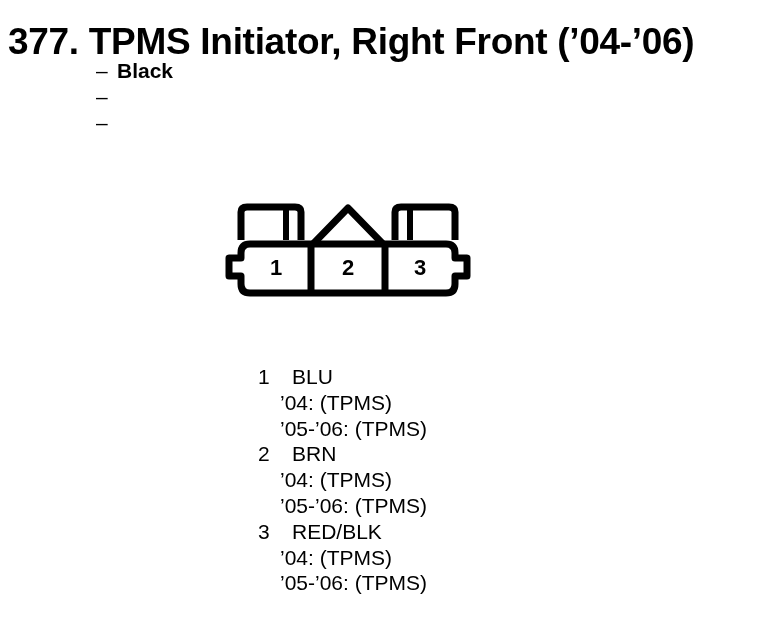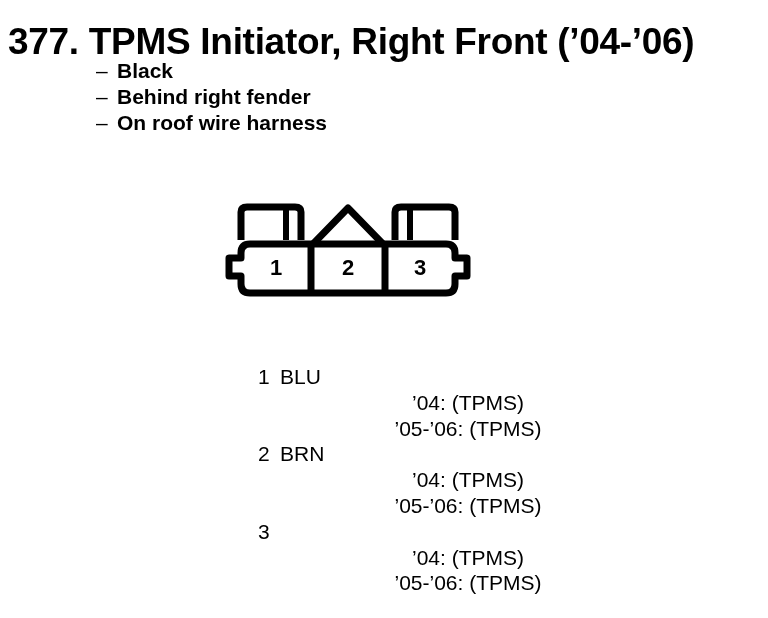--- a/index.html
+++ b/index.html
@@ -74,45 +74,43 @@
     align-items: baseline;
     font-size: 21px;
     line-height: 25.8px;
     white-space: nowrap;
   }
   .pin-num {
     width: 22px;
     flex: 0 0 22px;
     text-align: left;
   }
-  .pin-color { flex: 0 1 auto; }
+  .pin-color { flex: 0 1 auto; margin-left: 12px; }
   .pin-sub {
+    margin-left: 22px;
     font-size: 21px;
     line-height: 25.8px;
     white-space: nowrap;
-    text-align: center;
   }
 </style>
 </head>
 <body>
 
 <div class="page-title">377. TPMS Initiator, Right Front (’04-’06)</div>
 
 <div class="notes">
   <div class="note-row">
     <span class="note-dash">–</span>
     <span class="note-text">Black</span>
   </div>
   <div class="note-row">
     <span class="note-dash">–</span>
-    <span class="note-text">Behind right fender</span>
   </div>
   <div class="note-row">
     <span class="note-dash">–</span>
-    <span class="note-text">On roof wire harness</span>
   </div>
 </div>
 
 <div class="connector-figure">
   <svg width="260" height="110" viewBox="0 0 260 110" xmlns="http://www.w3.org/2000/svg">
     <g fill="none" stroke="#000000" stroke-width="7" stroke-linejoin="round" stroke-linecap="butt">
 
       <path d="M 23 44 L 23 16 Q 23 11 29 11 L 77 11 Q 83 11 83 16 L 83 44"></path>
 
       <line x1="68" y1="14" x2="68" y2="44" stroke-width="6"></line>
@@ -167,18 +165,19 @@
       <span class="pin-num">2</span>
       <span class="pin-color">BRN</span>
     </div>
     <div class="pin-sub">’04: (TPMS)</div>
     <div class="pin-sub">’05-’06: (TPMS)</div>
   </div>
 
   <div class="pin-block">
     <div class="pin-head">
       <span class="pin-num">3</span>
+      <span class="pin-color">RED/BLK</span>
     </div>
     <div class="pin-sub">’04: (TPMS)</div>
     <div class="pin-sub">’05-’06: (TPMS)</div>
   </div>
 
 </div>
 
 </body></html>

